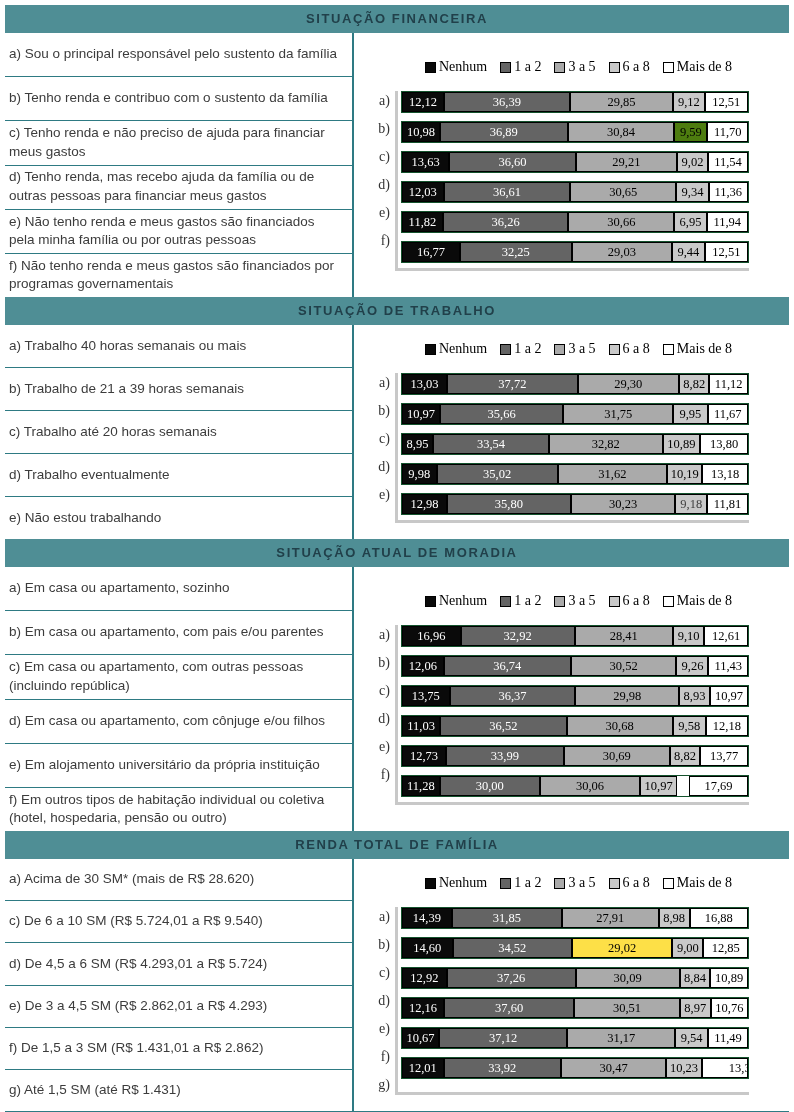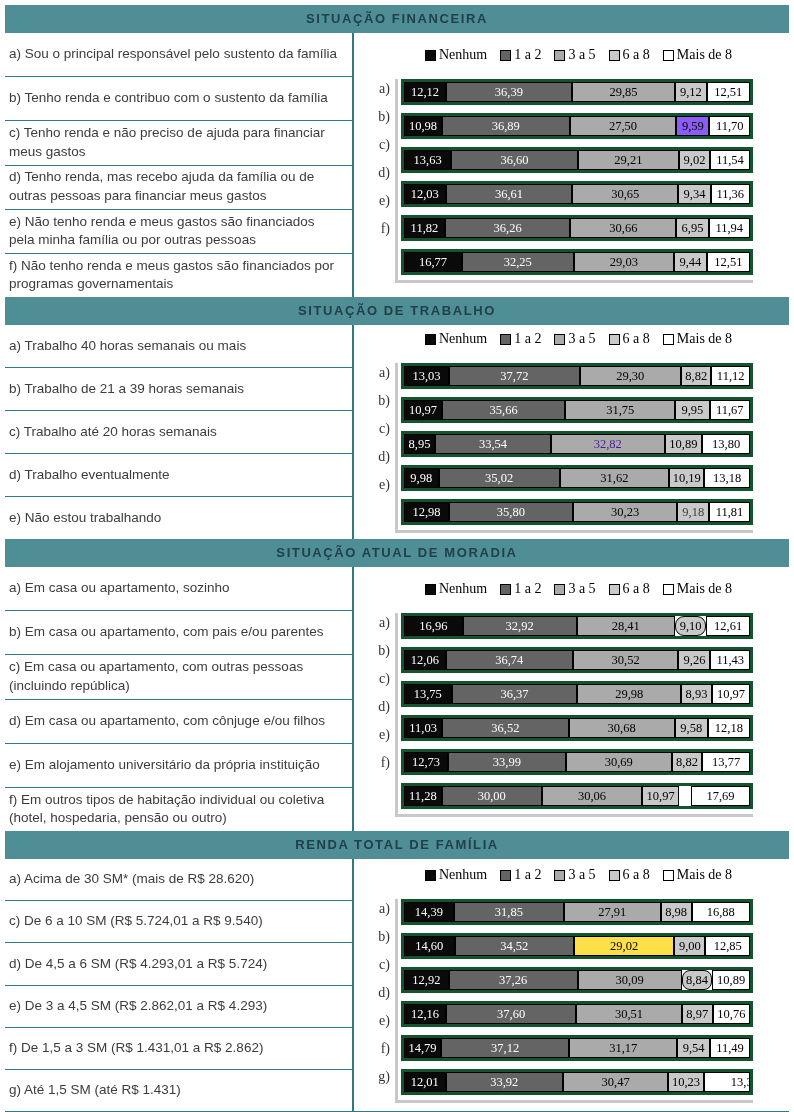--- a/index.html
+++ b/index.html
@@ -31,21 +31,21 @@
   .labels{display:flex;flex-direction:column;gap:8px;margin-right:5px;}
   .bar-label{
     height:20px;width:22px;display:flex;align-items:center;justify-content:flex-end;
     font-family:"Liberation Serif",serif;font-size:14px;color:#333;
   }
   .bars{
     display:flex;flex-direction:column;gap:8px;
     border-left:3px solid #c8c8c8;border-bottom:3px solid #c8c8c8;
     padding:0 0 5px 3px;
   }
-  .bar{width:346px;height:20px;display:flex;border:3px solid #14532d;background:#fff;box-sizing:content-box;}
+  .bar{width:346px;height:20px;display:flex;border:1px solid #14532d;background:#fff;box-sizing:content-box;}
   .seg{
     height:100%;box-sizing:border-box;border:1.2px solid #000;
     display:flex;align-items:center;justify-content:center;
     font-family:"Liberation Serif",serif;font-size:12.5px;white-space:nowrap;overflow:hidden;
   }
 </style>
 </head>
 <body>
 
 <div class="page">
@@ -99,22 +99,22 @@
                 <div class="bar">
                   <div class="seg" style="width: 12.12%; background: rgb(10, 10, 10); color: rgb(255, 255, 255);">12,12</div>
                   <div class="seg" style="width: 36.39%; background: rgb(100, 100, 100); color: rgb(255, 255, 255);">36,39</div>
                   <div class="seg" style="width: 29.85%; background: rgb(170, 170, 170); color: rgb(0, 0, 0);">29,85</div>
                   <div class="seg" style="width: 9.12%; background: rgb(201, 201, 201); color: rgb(0, 0, 0);">9,12</div>
                   <div class="seg" style="width: 12.51%; background: rgb(255, 255, 255); color: rgb(0, 0, 0);">12,51</div>
                 </div>
                 <div class="bar">
                   <div class="seg" style="width: 10.98%; background: rgb(10, 10, 10); color: rgb(255, 255, 255);">10,98</div>
                   <div class="seg" style="width: 36.89%; background: rgb(100, 100, 100); color: rgb(255, 255, 255);">36,89</div>
-                  <div class="seg" style="width: 30.84%; background: rgb(170, 170, 170); color: rgb(0, 0, 0);">27,50</div>
-                  <div class="seg" style="width: 9.59%; background: #8b5cf6; color: rgb(0, 0, 0);">9,59</div>
+                  <div class="seg" style="width: 30.84%; background: rgb(170, 170, 170); color: rgb(0, 0, 0);">30,84</div>
+                  <div class="seg" style="width: 9.59%; background: #4d7c0f; color: rgb(0, 0, 0);">9,59</div>
                   <div class="seg" style="width: 11.7%; background: rgb(255, 255, 255); color: rgb(0, 0, 0);">11,70</div>
                 </div>
                 <div class="bar">
                   <div class="seg" style="width: 13.63%; background: rgb(10, 10, 10); color: rgb(255, 255, 255);">13,63</div>
                   <div class="seg" style="width: 36.6%; background: rgb(100, 100, 100); color: rgb(255, 255, 255);">36,60</div>
                   <div class="seg" style="width: 29.21%; background: rgb(170, 170, 170); color: rgb(0, 0, 0);">29,21</div>
                   <div class="seg" style="width: 9.02%; background: rgb(201, 201, 201); color: rgb(0, 0, 0);">9,02</div>
                   <div class="seg" style="width: 11.54%; background: rgb(255, 255, 255); color: rgb(0, 0, 0);">11,54</div>
                 </div>
                 <div class="bar">
@@ -200,21 +200,21 @@
                 <div class="bar">
                   <div class="seg" style="width: 10.97%; background: rgb(10, 10, 10); color: rgb(255, 255, 255);">10,97</div>
                   <div class="seg" style="width: 35.66%; background: rgb(100, 100, 100); color: rgb(255, 255, 255);">35,66</div>
                   <div class="seg" style="width: 31.75%; background: rgb(170, 170, 170); color: rgb(0, 0, 0);">31,75</div>
                   <div class="seg" style="width: 9.95%; background: rgb(201, 201, 201); color: rgb(0, 0, 0);">9,95</div>
                   <div class="seg" style="width: 11.67%; background: rgb(255, 255, 255); color: rgb(0, 0, 0);">11,67</div>
                 </div>
                 <div class="bar">
                   <div class="seg" style="width: 8.95%; background: rgb(10, 10, 10); color: rgb(255, 255, 255);">8,95</div>
                   <div class="seg" style="width: 33.54%; background: rgb(100, 100, 100); color: rgb(255, 255, 255);">33,54</div>
-                  <div class="seg" style="width: 32.82%; background: rgb(170, 170, 170); color: #4c1d95;">32,82</div>
+                  <div class="seg" style="width: 32.82%; background: rgb(170, 170, 170); color: #000000;">32,82</div>
                   <div class="seg" style="width: 10.89%; background: rgb(201, 201, 201); color: rgb(0, 0, 0);">10,89</div>
                   <div class="seg" style="width: 13.8%; background: rgb(255, 255, 255); color: rgb(0, 0, 0);">13,80</div>
                 </div>
                 <div class="bar">
                   <div class="seg" style="width: 9.98%; background: rgb(10, 10, 10); color: rgb(255, 255, 255);">9,98</div>
                   <div class="seg" style="width: 35.02%; background: rgb(100, 100, 100); color: rgb(255, 255, 255);">35,02</div>
                   <div class="seg" style="width: 31.62%; background: rgb(170, 170, 170); color: rgb(0, 0, 0);">31,62</div>
                   <div class="seg" style="width: 10.19%; background: rgb(201, 201, 201); color: rgb(0, 0, 0);">10,19</div>
                   <div class="seg" style="width: 13.18%; background: rgb(255, 255, 255); color: rgb(0, 0, 0);">13,18</div>
                 </div>
@@ -276,21 +276,21 @@
                 <div class="bar-label">c)</div>
                 <div class="bar-label">d)</div>
                 <div class="bar-label">e)</div>
                 <div class="bar-label">f)</div>
               </div>
             <div class="bars">
                 <div class="bar">
                   <div class="seg" style="width: 16.96%; background: rgb(10, 10, 10); color: rgb(255, 255, 255);">16,96</div>
                   <div class="seg" style="width: 32.92%; background: rgb(100, 100, 100); color: rgb(255, 255, 255);">32,92</div>
                   <div class="seg" style="width: 28.41%; background: rgb(170, 170, 170); color: rgb(0, 0, 0);">28,41</div>
-                  <div class="seg" style="width: 9.1%; background: rgb(201, 201, 201); color: rgb(0, 0, 0); border-radius: 9px;">9,10</div>
+                  <div class="seg" style="width: 9.1%; background: rgb(201, 201, 201); color: rgb(0, 0, 0);">9,10</div>
                   <div class="seg" style="width: 12.61%; background: rgb(255, 255, 255); color: rgb(0, 0, 0);">12,61</div>
                 </div>
                 <div class="bar">
                   <div class="seg" style="width: 12.06%; background: rgb(10, 10, 10); color: rgb(255, 255, 255);">12,06</div>
                   <div class="seg" style="width: 36.74%; background: rgb(100, 100, 100); color: rgb(255, 255, 255);">36,74</div>
                   <div class="seg" style="width: 30.52%; background: rgb(170, 170, 170); color: rgb(0, 0, 0);">30,52</div>
                   <div class="seg" style="width: 9.26%; background: rgb(201, 201, 201); color: rgb(0, 0, 0);">9,26</div>
                   <div class="seg" style="width: 11.43%; background: rgb(255, 255, 255); color: rgb(0, 0, 0);">11,43</div>
                 </div>
                 <div class="bar">
@@ -387,32 +387,32 @@
                   <div class="seg" style="width: 14.6%; background: rgb(10, 10, 10); color: rgb(255, 255, 255);">14,60</div>
                   <div class="seg" style="width: 34.52%; background: rgb(100, 100, 100); color: rgb(255, 255, 255);">34,52</div>
                   <div class="seg" style="width: 29.02%; background: #fde047; color: rgb(0, 0, 0);">29,02</div>
                   <div class="seg" style="width: 9%; background: rgb(201, 201, 201); color: rgb(0, 0, 0);">9,00</div>
                   <div class="seg" style="width: 12.85%; background: rgb(255, 255, 255); color: rgb(0, 0, 0);">12,85</div>
                 </div>
                 <div class="bar">
                   <div class="seg" style="width: 12.92%; background: rgb(10, 10, 10); color: rgb(255, 255, 255);">12,92</div>
                   <div class="seg" style="width: 37.26%; background: rgb(100, 100, 100); color: rgb(255, 255, 255);">37,26</div>
                   <div class="seg" style="width: 30.09%; background: rgb(170, 170, 170); color: rgb(0, 0, 0);">30,09</div>
-                  <div class="seg" style="width: 8.84%; background: rgb(201, 201, 201); color: rgb(0, 0, 0); border-radius: 8px;">8,84</div>
+                  <div class="seg" style="width: 8.84%; background: rgb(201, 201, 201); color: rgb(0, 0, 0);">8,84</div>
                   <div class="seg" style="width: 10.89%; background: rgb(255, 255, 255); color: rgb(0, 0, 0);">10,89</div>
                 </div>
                 <div class="bar">
                   <div class="seg" style="width: 12.16%; background: rgb(10, 10, 10); color: rgb(255, 255, 255);">12,16</div>
                   <div class="seg" style="width: 37.6%; background: rgb(100, 100, 100); color: rgb(255, 255, 255);">37,60</div>
                   <div class="seg" style="width: 30.51%; background: rgb(170, 170, 170); color: rgb(0, 0, 0);">30,51</div>
                   <div class="seg" style="width: 8.97%; background: rgb(201, 201, 201); color: rgb(0, 0, 0);">8,97</div>
                   <div class="seg" style="width: 10.76%; background: rgb(255, 255, 255); color: rgb(0, 0, 0);">10,76</div>
                 </div>
                 <div class="bar">
-                  <div class="seg" style="width: 10.67%; background: rgb(10, 10, 10); color: rgb(255, 255, 255);">14,79</div>
+                  <div class="seg" style="width: 10.67%; background: rgb(10, 10, 10); color: rgb(255, 255, 255);">10,67</div>
                   <div class="seg" style="width: 37.12%; background: rgb(100, 100, 100); color: rgb(255, 255, 255);">37,12</div>
                   <div class="seg" style="width: 31.17%; background: rgb(170, 170, 170); color: rgb(0, 0, 0);">31,17</div>
                   <div class="seg" style="width: 9.54%; background: rgb(201, 201, 201); color: rgb(0, 0, 0);">9,54</div>
                   <div class="seg" style="width: 11.49%; background: rgb(255, 255, 255); color: rgb(0, 0, 0);">11,49</div>
                 </div>
                 <div class="bar">
                   <div class="seg" style="width: 12.01%; background: rgb(10, 10, 10); color: rgb(255, 255, 255);">12,01</div>
                   <div class="seg" style="width: 33.92%; background: rgb(100, 100, 100); color: rgb(255, 255, 255);">33,92</div>
                   <div class="seg" style="width: 30.47%; background: rgb(170, 170, 170); color: rgb(0, 0, 0);">30,47</div>
                   <div class="seg" style="width: 10.23%; background: rgb(201, 201, 201); color: rgb(0, 0, 0);">10,23</div>

